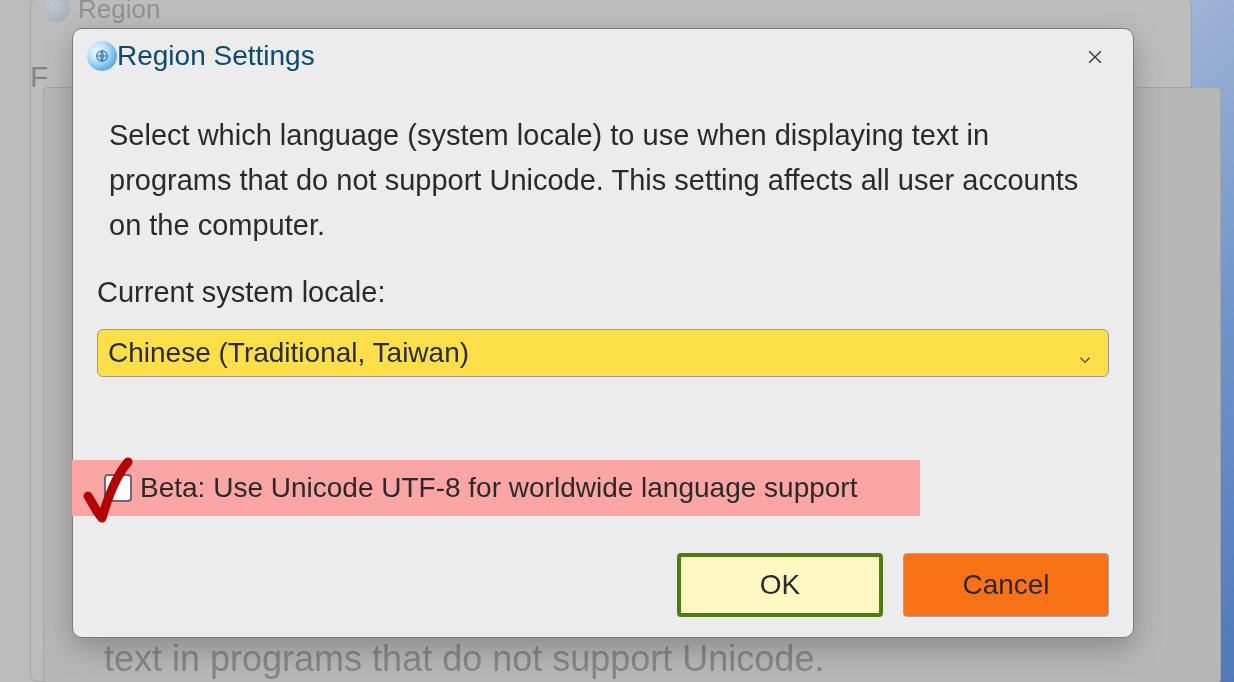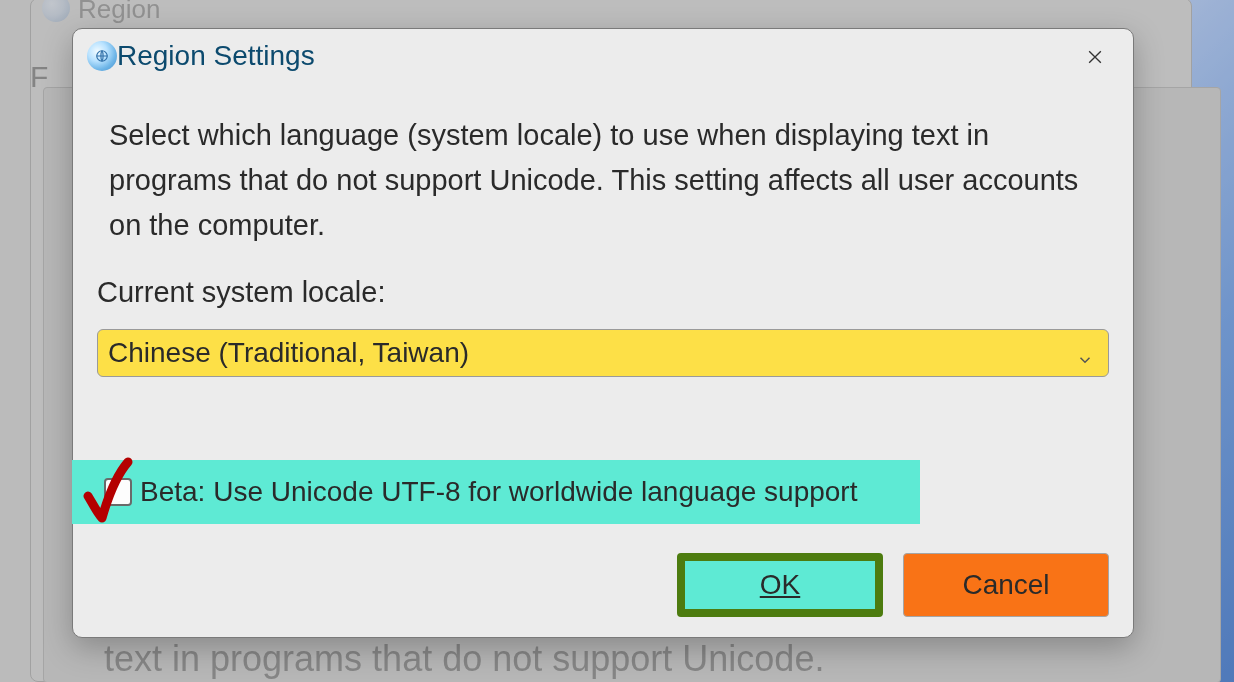--- a/index.html
+++ b/index.html
@@ -148,22 +148,22 @@
     position: absolute;
     right: 14px; top: 50%;
     transform: translateY(-50%);
     width: 18px; height: 18px;
     color: #555;
   }
 
   .utf8row {
     position: absolute;
     left: 72px; top: 460px;
-    width: 848px; height: 64px;
-    background: #5eead4;
+    width: 848px; height: 56px;
+    background: #fca5a5;
     display: flex;
     align-items: center;
   }
   .chkbox {
     margin-left: 32px;
     width: 24px; height: 24px;
     border: 2px solid #6a6a6a;
     border-radius: 4px;
     background: #fdfdfd;
     flex-shrink: 0;
@@ -189,23 +189,22 @@
   .btn {
     width: 206px;
     height: 64px;
     display: flex; align-items: center; justify-content: center;
     font-size: 28px;
     color: #2a2a2a;
     border-radius: 4px;
     box-sizing: border-box;
   }
   .btn-default {
-    background: #5eead4;
-    border: 8px solid #4d7c0f;
-    text-decoration: underline;
+    background: #fef9c3;
+    border: 4px solid #4d7c0f;
   }
   .btn-normal {
     background: #f97316;
     border: 1px solid #a5a5a5;
   }
 </style>
 </head>
 <body>
 
 <div class="backpane">

